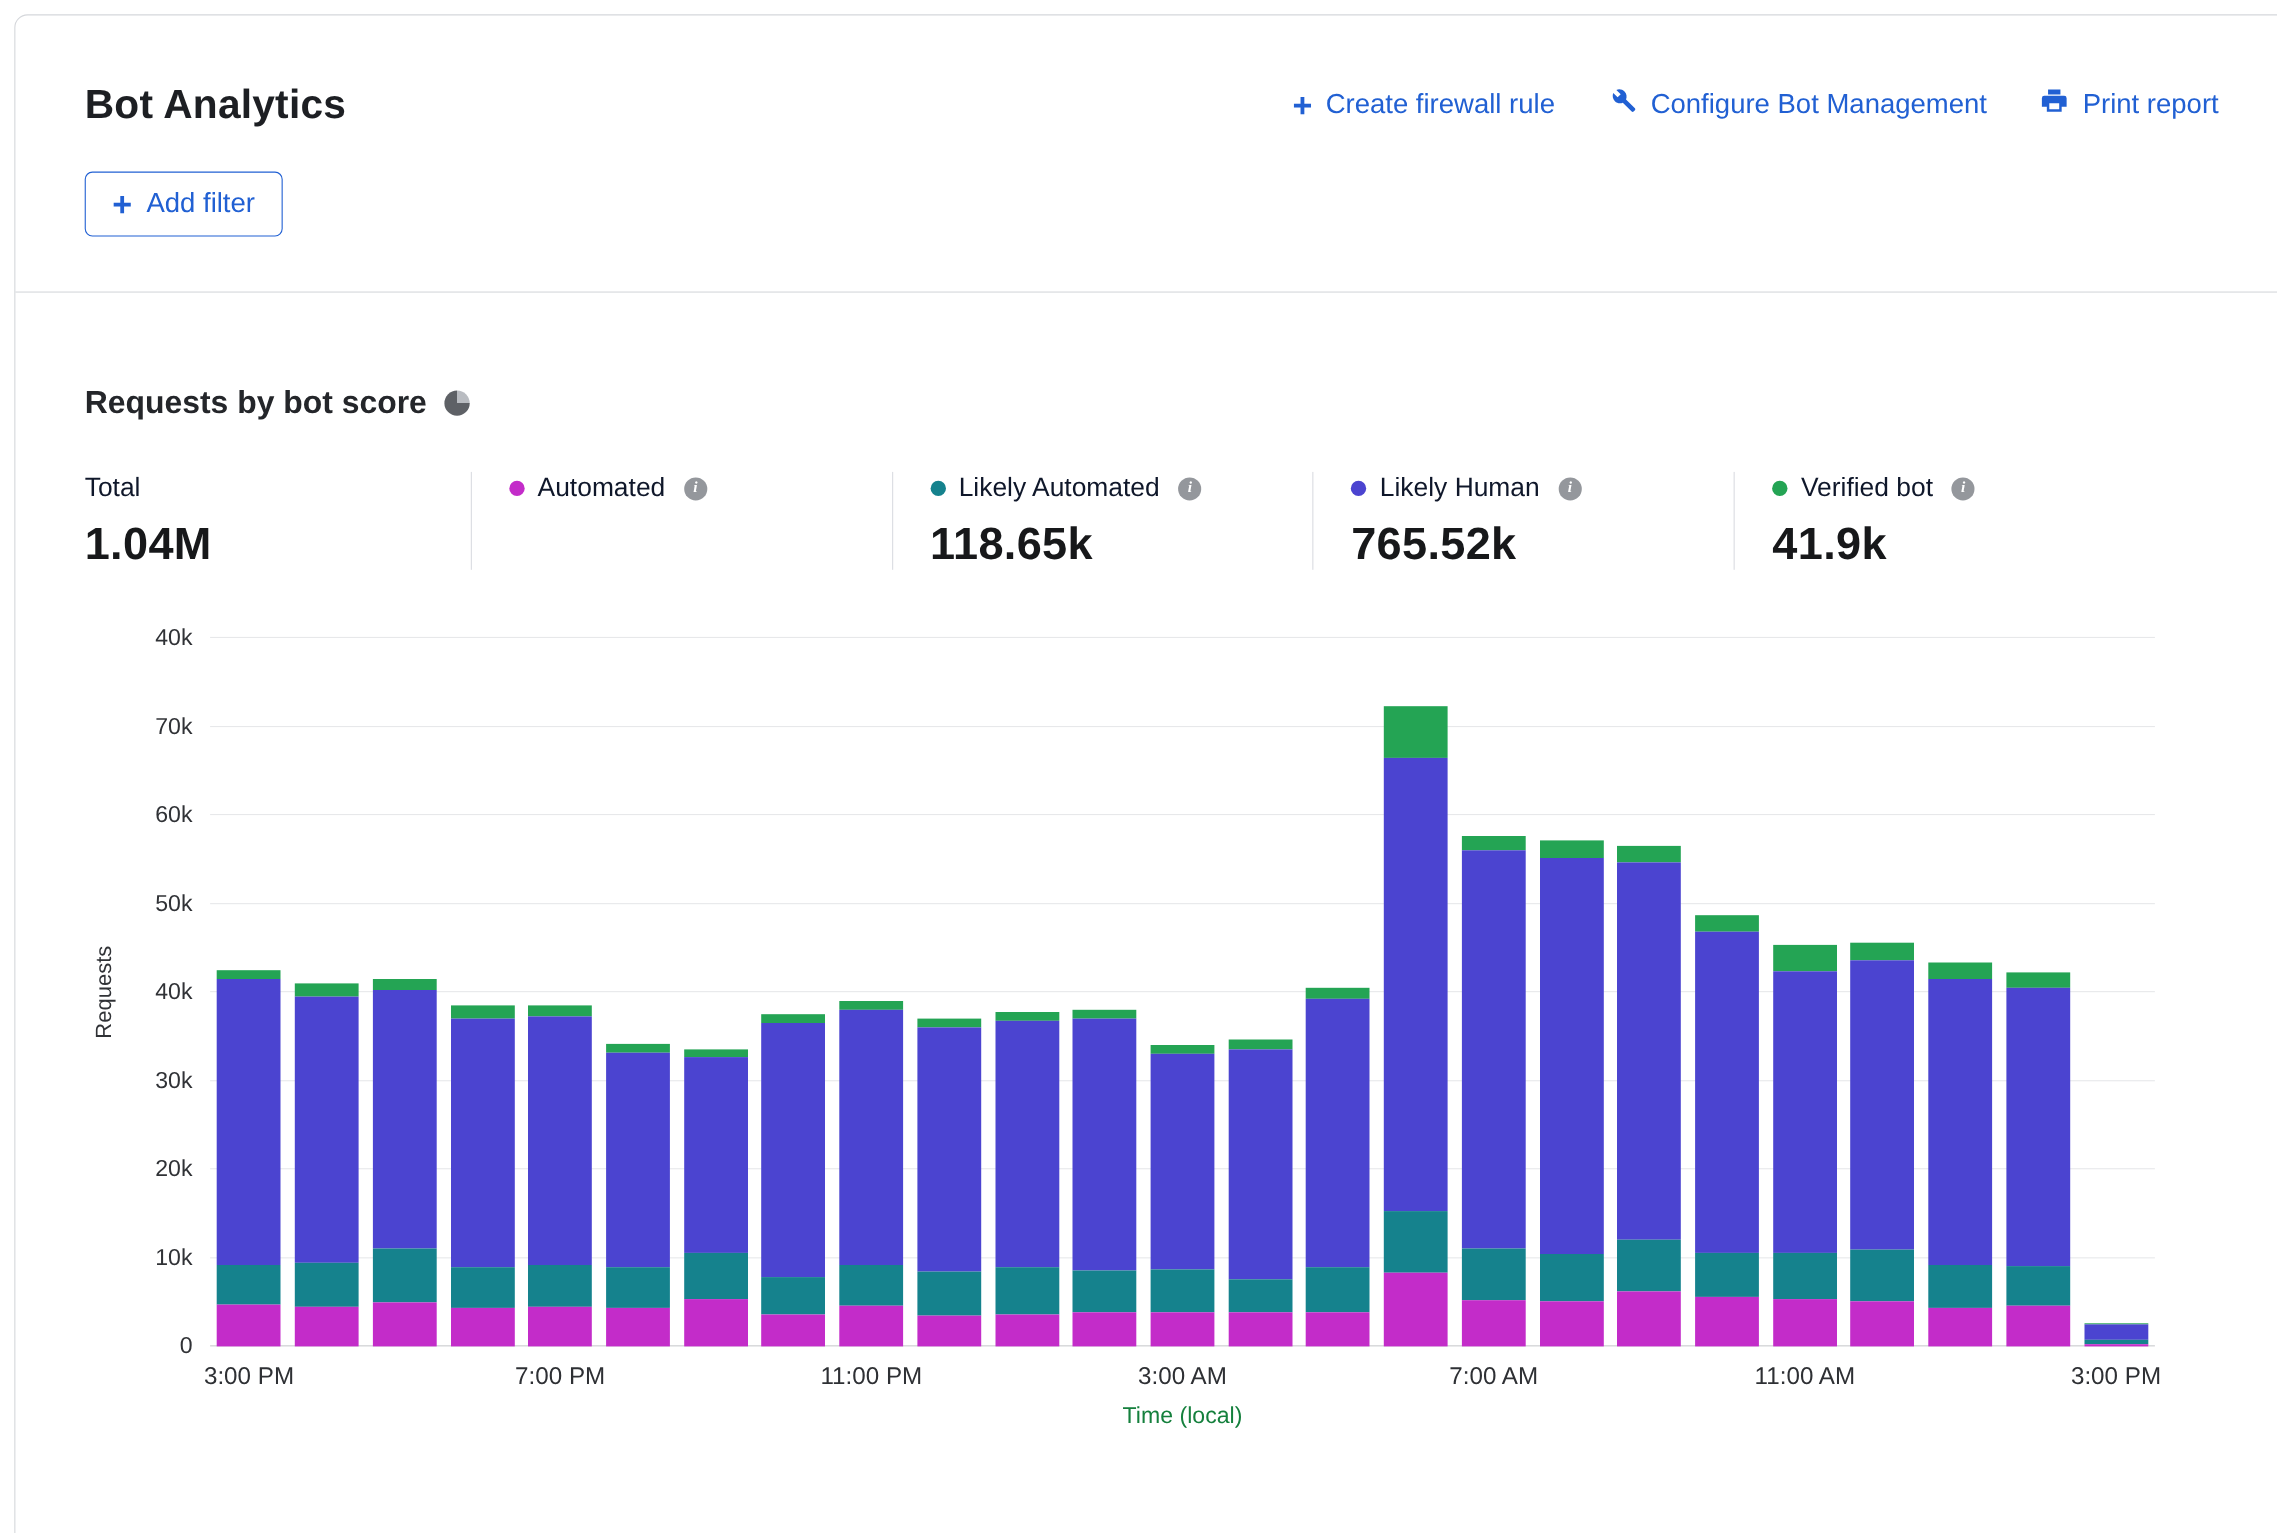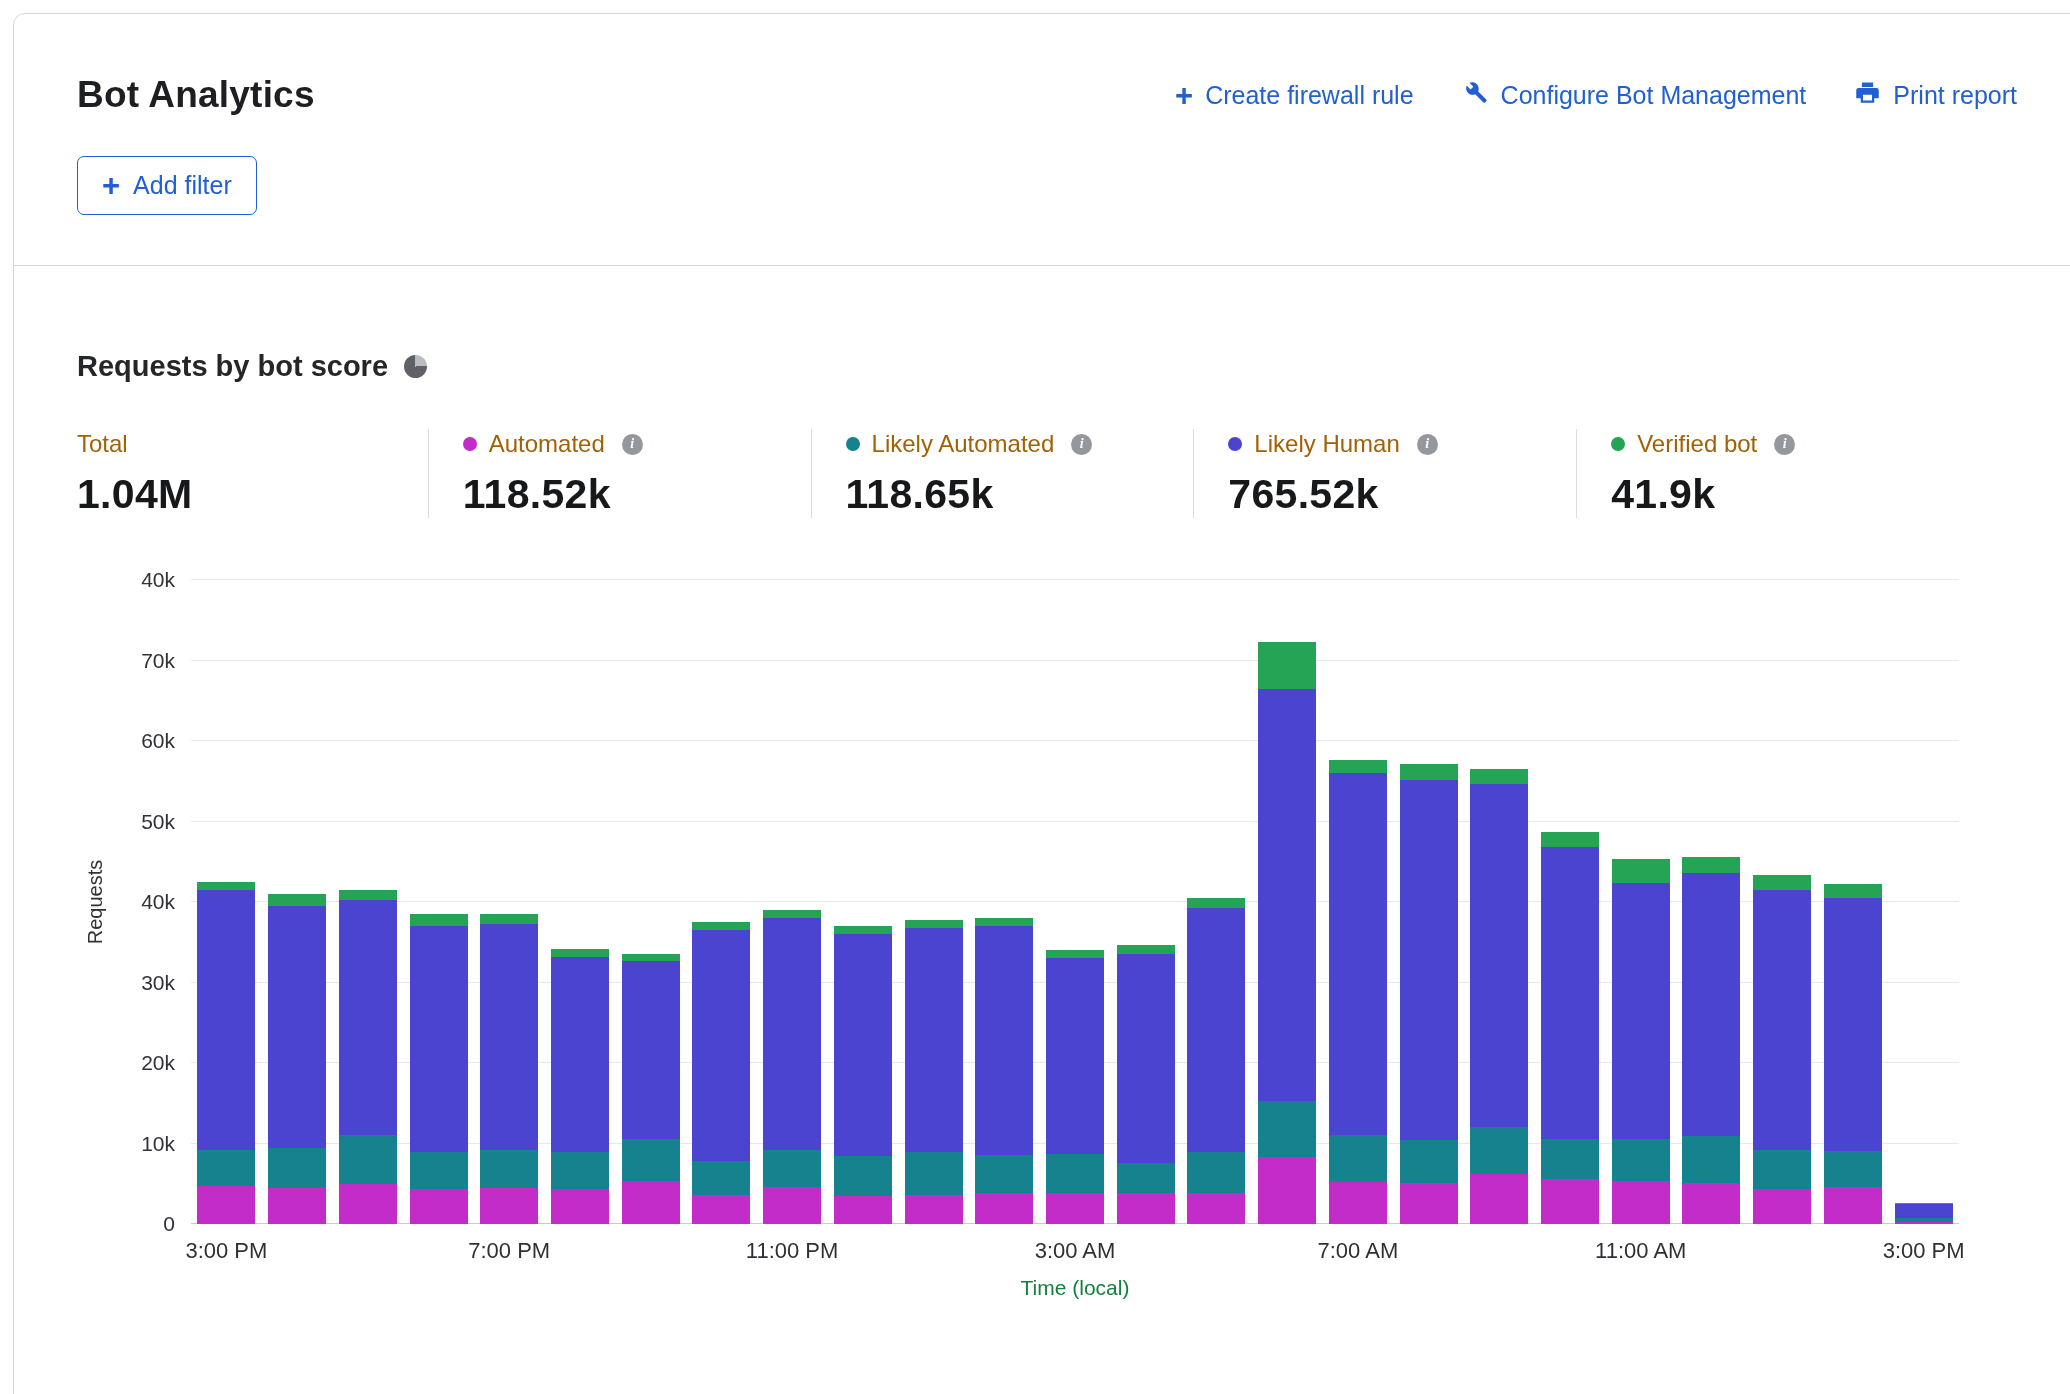--- a/index.html
+++ b/index.html
@@ -33,21 +33,21 @@
   .section-title { font-size:29px; font-weight:700; color:#24262a; }
   .pie-icon { width:23px; height:23px; border-radius:50%;
               background:conic-gradient(#b9bcc1 0 90deg, #5e6166 90deg 360deg); }
 
   
   .stats-row { display:flex; }
   .stat { width:398px; padding-left:34px; border-left:1px solid #dadce1; }
   .stat.first { width:366px; padding-left:0; border-left:none; }
   .stat-label-row { display:flex; align-items:center; gap:12px; height:30px; }
   .legend-dot { width:14px; height:14px; border-radius:50%; background:#999; flex:none; }
-  .stat-label { font-size:24px; color:#a16207; }
+  .stat-label { font-size:24px; color:#0f172a; }
   .info-icon { width:21px; height:21px; border-radius:50%; background:var(--info,#94979c);
                color:#fff; font-size:14px; font-style:italic; font-weight:700;
                display:flex; align-items:center; justify-content:center;
                font-family:"Liberation Serif", serif; margin-left:5px; cursor:pointer; flex:none; }
   .stat-value { font-size:41px; font-weight:700; margin-top:12px; letter-spacing:.3px; color:#17181a; }
 
   
   .chart { margin-top:62px; }
   .chart-grid { display:flex; height:644px; }
   .y-title { width:36px; position:relative; flex:none; }
@@ -122,21 +122,20 @@
           <span class="stat-label">Total</span>
         </div>
         <div class="stat-value">1.04M</div>
       </div>
       <div class="stat">
         <div class="stat-label-row">
           <span class="legend-dot" style="background-color: rgb(195, 44, 201);"></span>
           <span class="stat-label">Automated</span>
           <span class="info-icon">i</span>
         </div>
-        <div class="stat-value">118.52k</div>
       </div>
       <div class="stat">
         <div class="stat-label-row">
           <span class="legend-dot" style="background-color: rgb(21, 130, 141);"></span>
           <span class="stat-label">Likely Automated</span>
           <span class="info-icon">i</span>
         </div>
         <div class="stat-value">118.65k</div>
       </div>
       <div class="stat">

